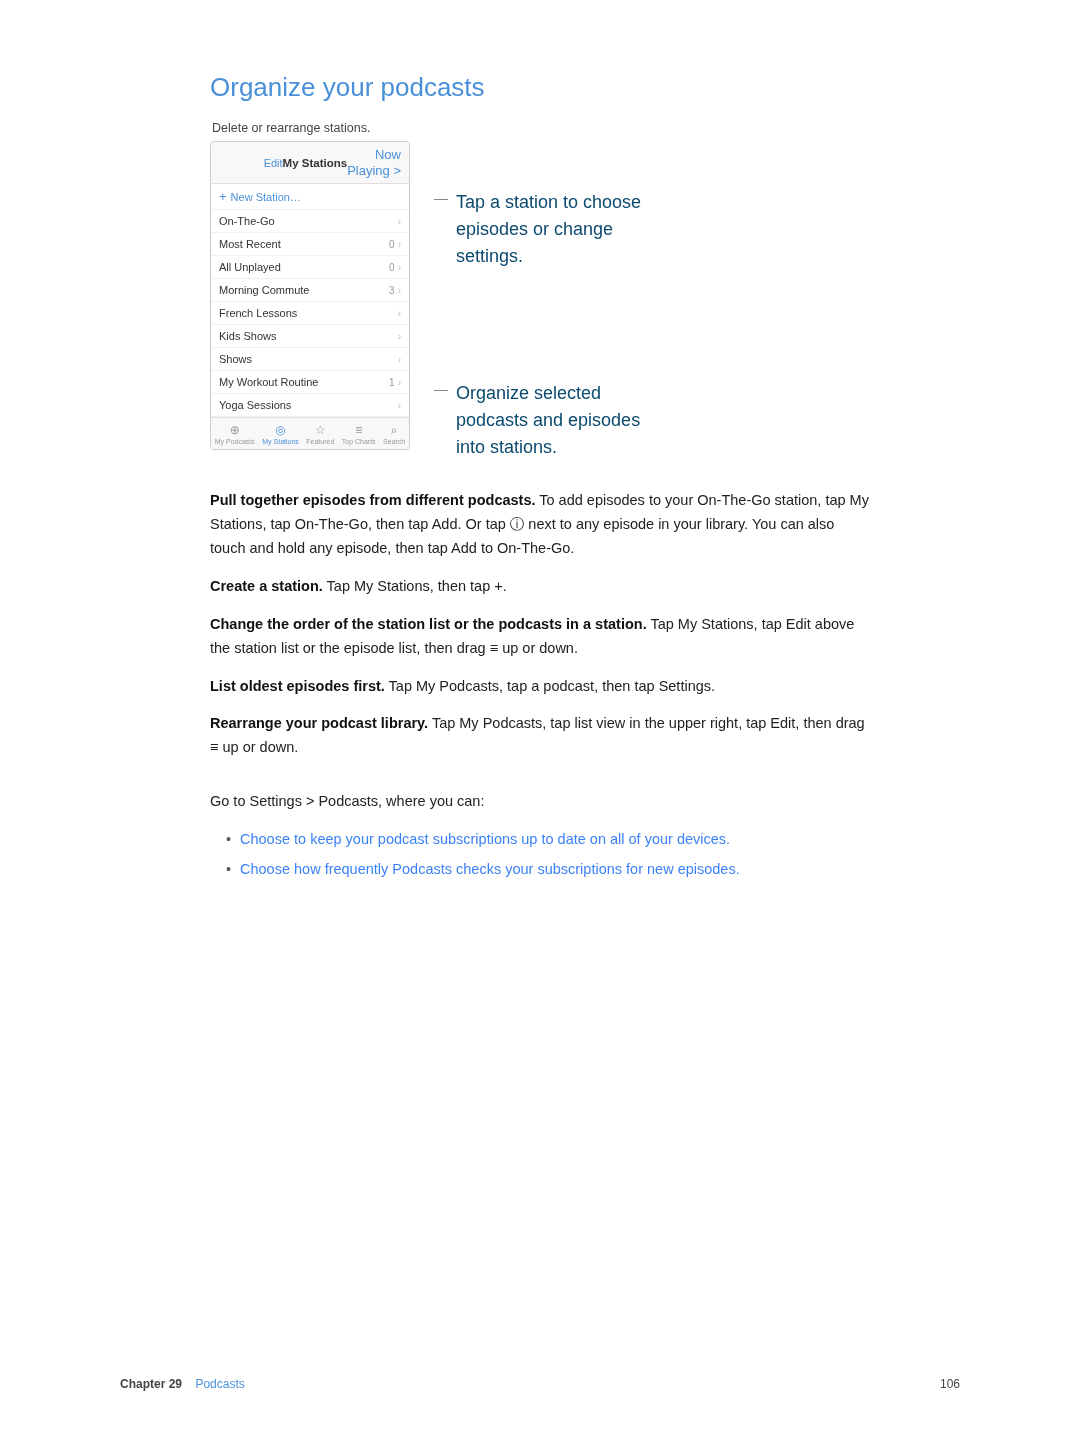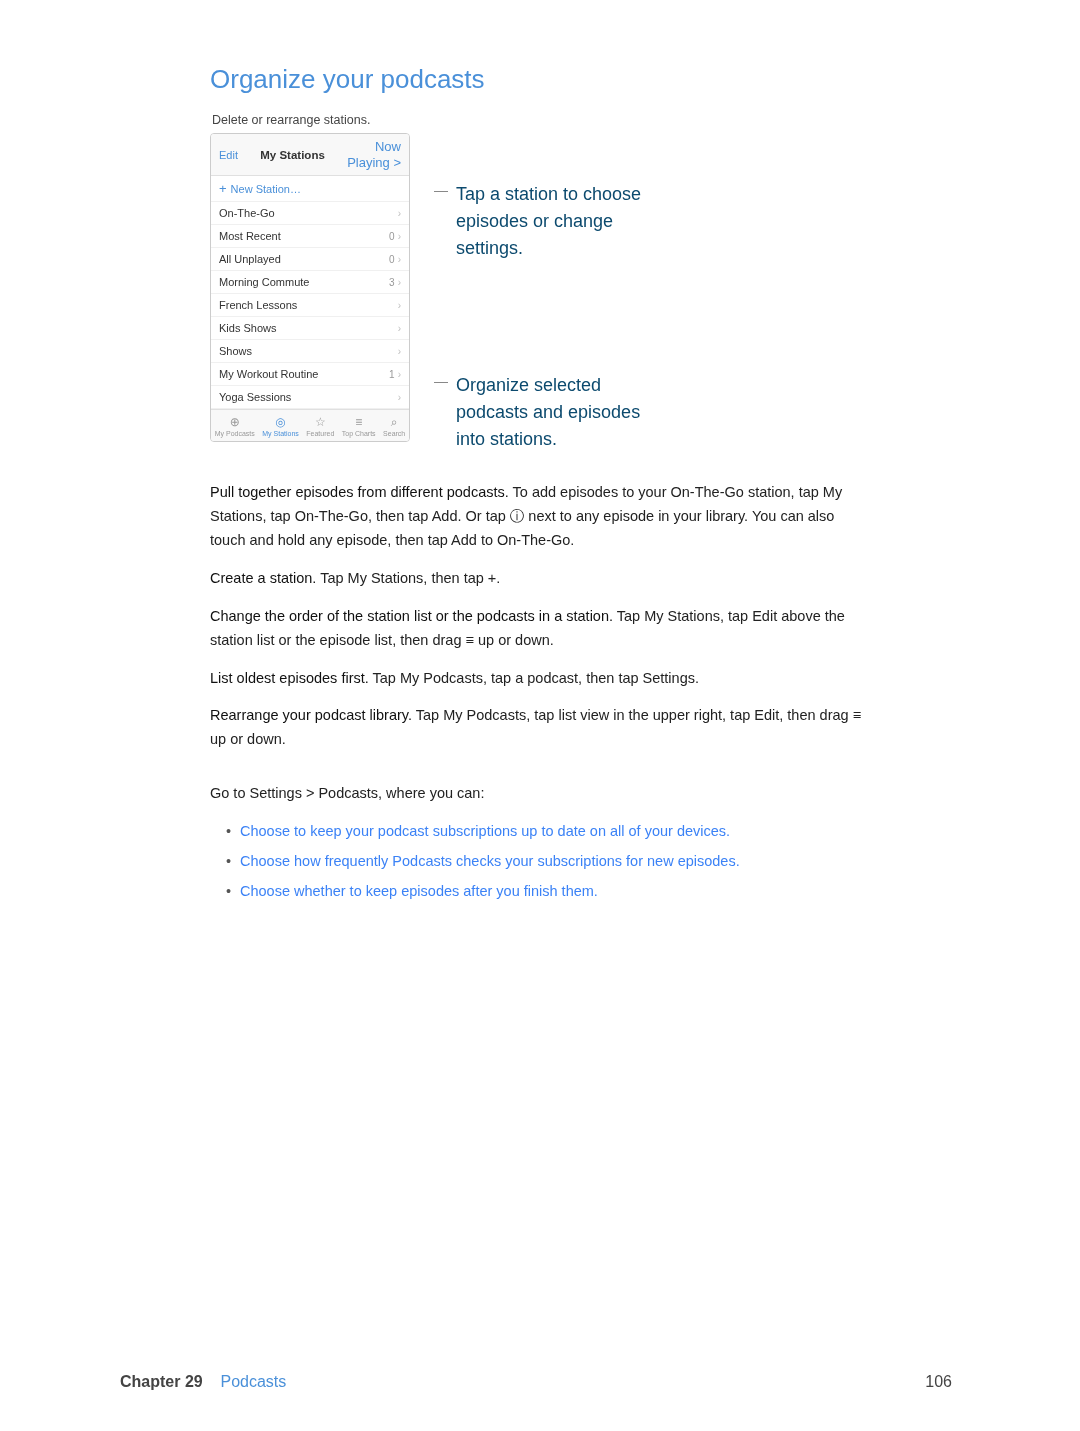--- a/index.html
+++ b/index.html
@@ -9,21 +9,21 @@
       font-size: 15px;
       color: #222;
       width: 1080px;
       min-height: 1431px;
       position: relative;
     }
 
     .page-content {
       padding: 60px 120px 80px 120px;
       max-width: 900px;
-      margin: 4px auto;
+      margin: 12px auto;
     }
 
     
     .section-title {
       font-size: 26px;
       font-weight: 300;
       color: #4a90d9;
       margin-bottom: 18px;
     }
 
@@ -41,21 +41,21 @@
       border-radius: 4px;
       background: #fff;
       font-size: 11px;
       overflow: hidden;
       flex-shrink: 0;
     }
 
     .iphone-header {
       display: flex;
       align-items: center;
-      justify-content: space-between;
+      justify-content: flex-end;
       padding: 5px 8px;
       border-bottom: 1px solid #e0e0e0;
       background: #f8f8f8;
     }
 
     .iphone-header .edit-btn {
       color: #4a90d9;
       font-size: 11px;
       font-weight: 400;
     }
@@ -177,21 +177,21 @@
     }
 
     .body-para {
       font-size: 14.5px;
       line-height: 1.65;
       color: #222;
       margin-bottom: 14px;
     }
 
     .body-para b {
-      font-weight: 400;
+      font-weight: 700;
       color: #111;
     }
 
     
     .bullet-list {
       list-style: none;
       padding-left: 16px;
       margin-top: 8px;
     }
 
@@ -209,25 +209,25 @@
       position: absolute;
       left: 0;
       color: #555;
     }
 
     
     .page-footer {
       position: absolute;
       bottom: 40px;
       left: 0;
-      right: 8px;
+      right: 0;
       display: flex;
       justify-content: space-between;
       padding: 0 120px;
-      font-size: 16px;
+      font-size: 12px;
       color: #666;
     }
 
     .page-footer .chapter-label {
       color: #444;
     }
 
     .page-footer .chapter-name {
       color: #4a90d9;
     }
@@ -414,21 +414,20 @@
       <b>Rearrange your podcast library.</b><span> Tap My Podcasts, tap list view in the upper right, tap Edit, then drag ≡ up or down.</span>
     </p>
   </div>
 
 
   <div class="body-section">
     <p class="body-para">Go to Settings &gt; Podcasts, where you can:</p>
     <ul class="bullet-list">
       <li>Choose to keep your podcast subscriptions up to date on all of your devices.</li>
       <li>Choose how frequently Podcasts checks your subscriptions for new episodes.</li>
-      <li>Choose whether to keep episodes after you finish them.</li>
     </ul>
   </div>
 
 </div>
 
 <div class="page-footer">
   <div>
     <b class="chapter-label">Chapter 29</b>
     &nbsp;&nbsp;
     <span class="chapter-name">Podcasts</span>

